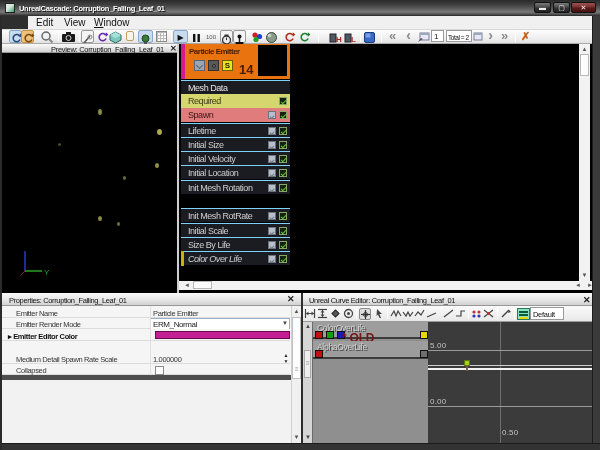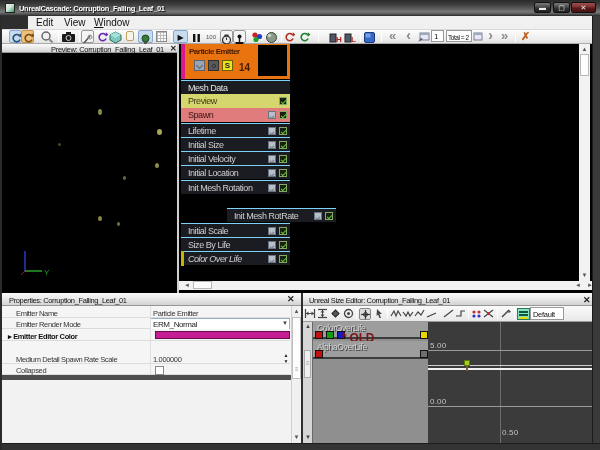--- a/index.html
+++ b/index.html
@@ -52,21 +52,21 @@
 
 
 #empanel { left:179px; top:44px; width:413px; height:249px; background:#000; }
 
 
 #emblock { position:absolute; left:2px; top:0px; width:109px; height:35px; background:#e8730f; }
 #emstripe { position:absolute; left:0; top:0; width:4px; height:35px; background:#d81890; }
 #emtitle { position:absolute; left:8px; top:3px; font-size:8px; letter-spacing:-0.5px; color:#4a1c00; font-weight:bold; }
 #emthumb { position:absolute; left:77px; top:1px; width:29px; height:31px; background:#000; }
 .emicon { position:absolute; top:16px; width:11px; height:11px; }
-#emnum { position:absolute; left:58px; top:17.5px; font-size:10px; font-weight:bold; color:#4a1c00; }
+#emnum { position:absolute; left:58px; top:17.5px; font-size:13px; font-weight:bold; color:#4a1c00; }
 
 
 .mod { position:absolute; left:2px; width:109px; height:14px; font-size:9px; letter-spacing:-0.45px; }
 .mod .nm { position:absolute; left:7px; top:2px; }
 .micA { position:absolute; left:86.5px; top:3px; width:8px; height:8px; background:#b7bfc9; border:1px solid #6a7480; }
 .micA:before { content:""; position:absolute; left:1px; top:3px; width:3px; height:2px; border-left:1px solid #707a86; border-bottom:1px solid #707a86; transform:rotate(-45deg); }
 .micB { position:absolute; left:97.5px; top:3px; width:8px; height:8px; background:#16220f; border:1px solid #86a868; }
 .micB:before { content:""; position:absolute; left:1px; top:2px; width:4px; height:2px; border-left:1px solid #5fc426; border-bottom:1px solid #5fc426; transform:rotate(-45deg); }
 .dark { background:#1b1b22; color:#cfcfcf; border-top:1px solid #7dd3fc; }
 
@@ -291,21 +291,21 @@
           <div style="position:absolute;left:2.5px;top:2.5px;width:4px;height:4px;border-radius:50%;border:1px solid #2a2a2a;background:#6e6e6e;"></div>
         </div>
       <div class="emicon" style="left:41px;background:#ece11e;border:1px solid #6a6000;color:#222;font-size:8px;font-weight:bold;text-align:center;line-height:10px;">S</div>
       <div id="emnum">14</div>
       <div id="emthumb"></div>
     </div>
     <div class="mod dark" style="top:35.5px;">
         <span class="nm" style="color:#e4e4e4;">Mesh Data</span>
       </div>
     <div class="mod" style="top:49.5px;background:#d6d66e;color:#3a3a14;">
-        <span class="nm">Preview</span>
+        <span class="nm">Required</span>
         <span class="micB"></span>
       </div>
     <div class="mod" style="top:64px;background:#e17c7c;color:#3c1414;">
         <span class="nm">Spawn</span>
         <span class="micA"></span>
         <span class="micB"></span>
       </div>
     <div class="mod dark" style="top:78.5px;">
         <span class="nm">Lifetime</span>
         <span class="micA"></span>
@@ -324,21 +324,21 @@
     <div class="mod dark" style="top:121.4px;">
         <span class="nm">Initial Location</span>
         <span class="micA"></span>
         <span class="micB"></span>
       </div>
     <div class="mod dark" style="top:135.7px;">
         <span class="nm">Init Mesh Rotation</span>
         <span class="micA"></span>
         <span class="micB"></span>
       </div>
-    <div class="mod dark" style="top:164.3px;margin-left:46px;">
+    <div class="mod dark" style="top:164.3px;">
         <span class="nm">Init Mesh RotRate</span>
         <span class="micA"></span>
         <span class="micB"></span>
       </div>
     <div class="mod dark" style="top:178.6px;">
         <span class="nm">Initial Scale</span>
         <span class="micA"></span>
         <span class="micB"></span>
       </div>
     <div class="mod dark" style="top:192.9px;">
@@ -400,21 +400,21 @@
       <div style="position:absolute;left:0px;top:11px;width:9px;height:62px;background:#fdfdfd;border:1px solid #c0c0c0;">
         <div style="position:absolute;left:2px;top:50px;font-size:6px;color:#999;line-height:3px;">≡</div>
       </div>
       <div style="position:absolute;left:0px;top:127px;width:9px;height:9px;font-size:6px;color:#555;text-align:center;line-height:9px;">▼</div>
     </div>
     <div class="abs phx" style="left:285px;top:1px;position:absolute;">✕</div>
   </div>
 
   <div id="curve" class="abs">
     <div id="cvhead" class="phead"></div>
-    <div id="cvtitle">Unreal Size Editor: Corruption_Falling_Leaf_01</div>
+    <div id="cvtitle">Unreal Curve Editor: Corruption_Falling_Leaf_01</div>
     <div id="cvtools">
       <div class="cvi" style="left:1px;"><svg width="12" height="11">
             <line x1="1.5" y1="1" x2="1.5" y2="10" stroke="#444" stroke-width="1.2"></line>
             <line x1="10.5" y1="1" x2="10.5" y2="10" stroke="#444" stroke-width="1.2"></line>
             <line x1="2" y1="5.5" x2="10" y2="5.5" stroke="#444" stroke-width="1"></line>
             <polygon points="2,5.5 4.5,3.5 4.5,7.5" fill="#444"></polygon>
             <polygon points="10,5.5 7.5,3.5 7.5,7.5" fill="#444"></polygon>
           </svg></div>
       <div class="cvi" style="left:14px;"><svg width="12" height="11">
             <line x1="1" y1="1.5" x2="10" y2="1.5" stroke="#444" stroke-width="1.2"></line>

